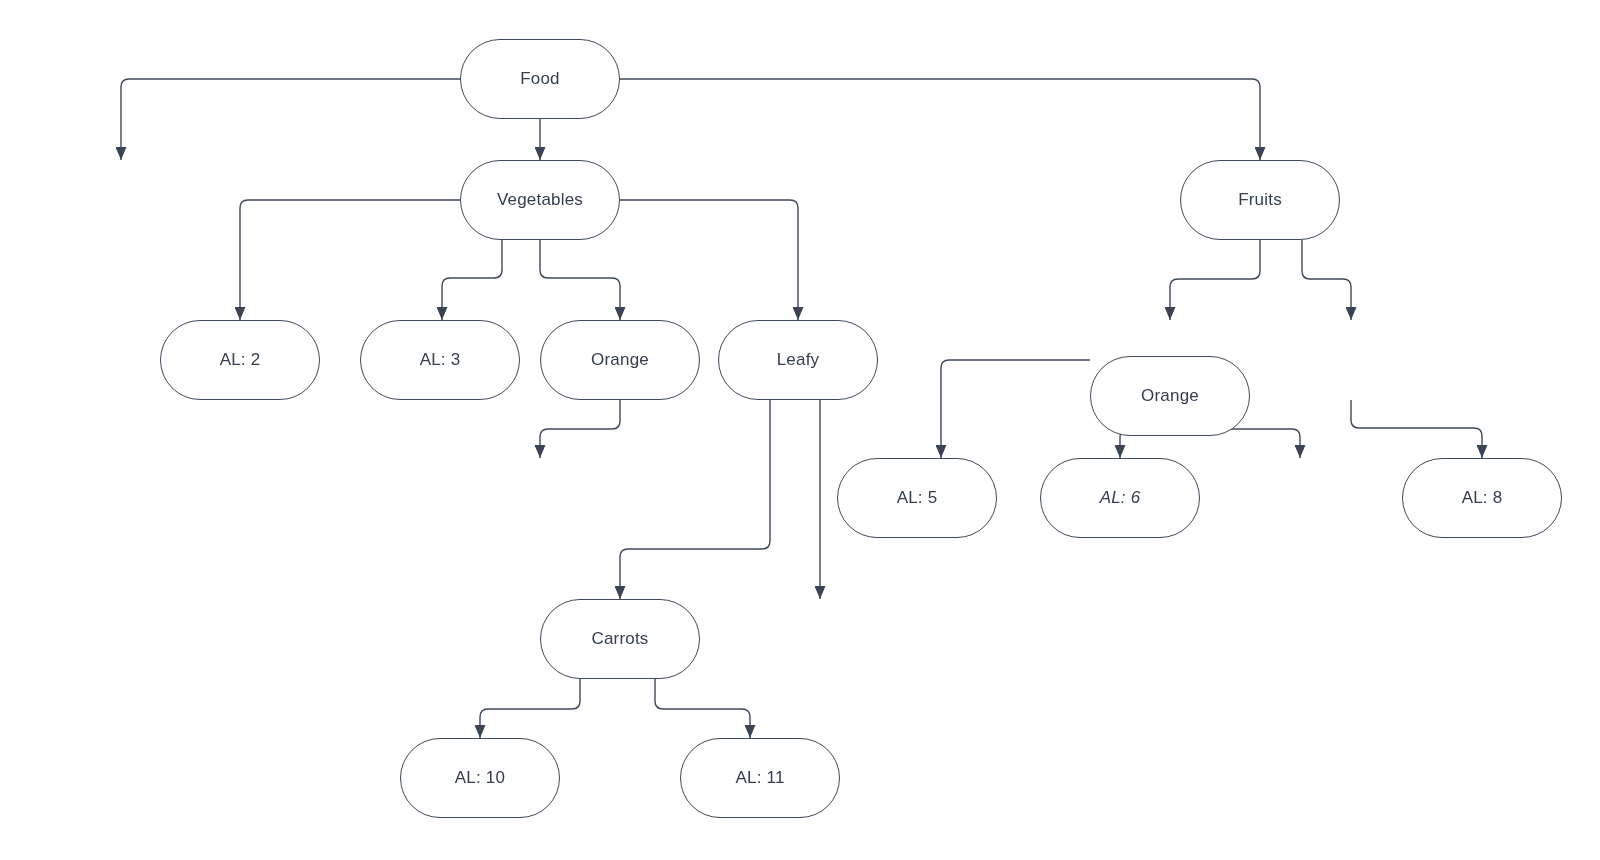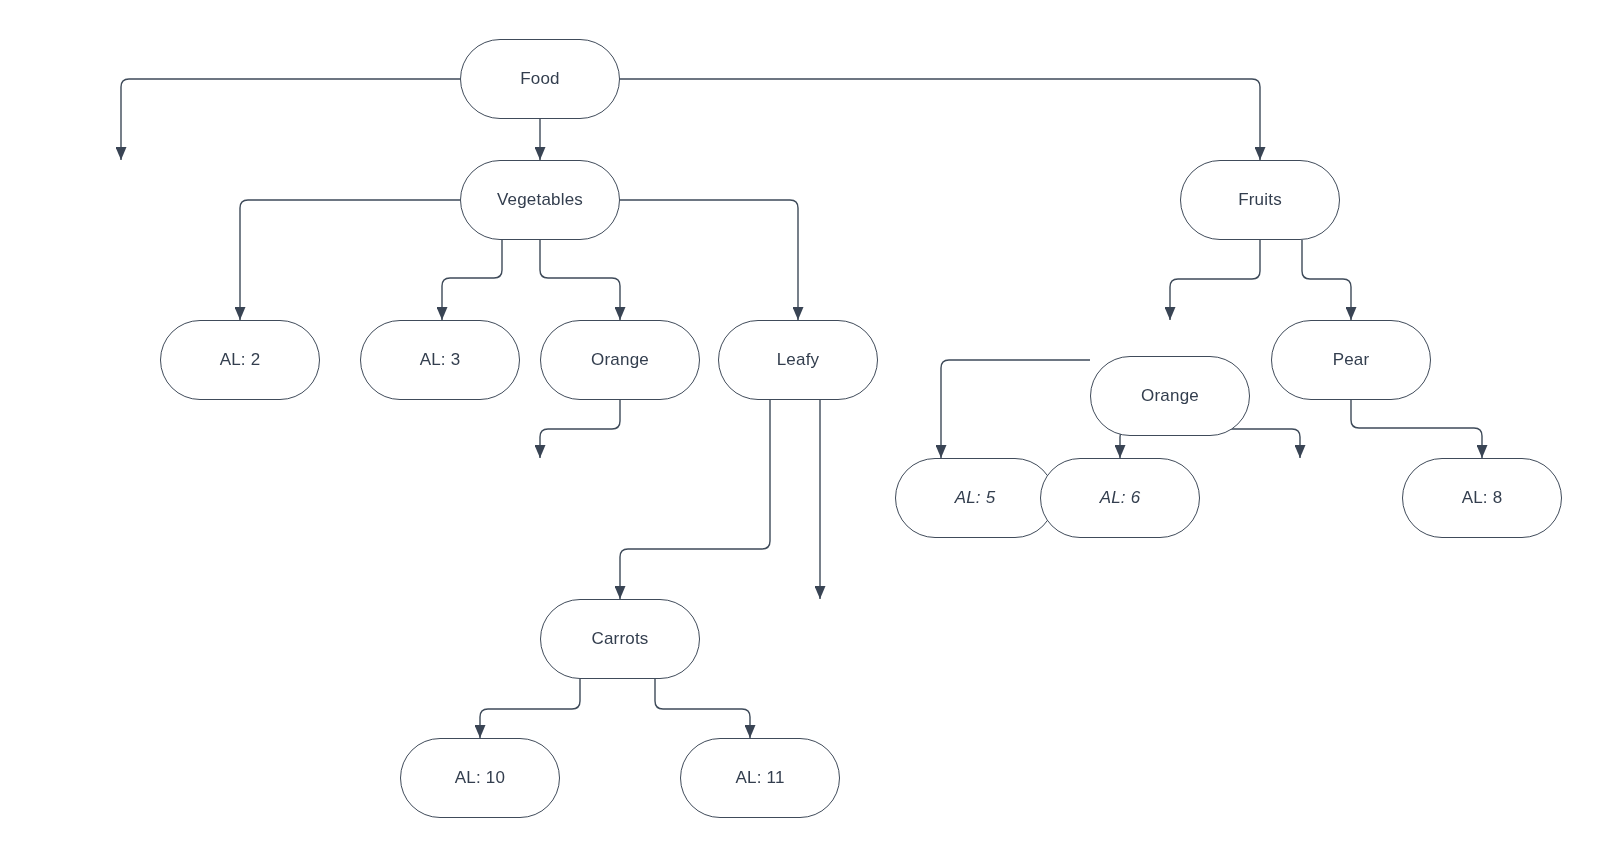--- a/index.html
+++ b/index.html
@@ -82,21 +82,20 @@
   </svg>
 
   <div class="node" style="left:460px;  top:39px;">Food</div>
   <div class="node" style="left:460px;  top:160px;">Vegetables</div>
   <div class="node" style="left:1180px; top:160px;">Fruits</div>
   <div class="node" style="left:160px;  top:320px;">AL: 2</div>
   <div class="node" style="left:360px;  top:320px;">AL: 3</div>
   <div class="node" style="left:540px;  top:320px;">Orange</div>
   <div class="node" style="left:718px;  top:320px;">Leafy</div>
   <div class="node" style="left:1090px; top:320px;margin-top:36px;">Orange</div>
-  <div class="node" style="left:1271px; top:320px;">Pear</div>
-  <div class="node" style="left:895px;  top:458px;font-style:italic;">AL: 5</div>
+  <div class="node" style="left:837px;  top:458px;">AL: 5</div>
   <div class="node" style="left:1040px; top:458px;font-style:italic;">AL: 6</div>
   <div class="node" style="left:1402px; top:458px;">AL: 8</div>
   <div class="node" style="left:540px;  top:599px;">Carrots</div>
   <div class="node" style="left:400px;  top:738px;">AL: 10</div>
   <div class="node" style="left:680px;  top:738px;">AL: 11</div>
 
 </div>
 
 </body></html>

